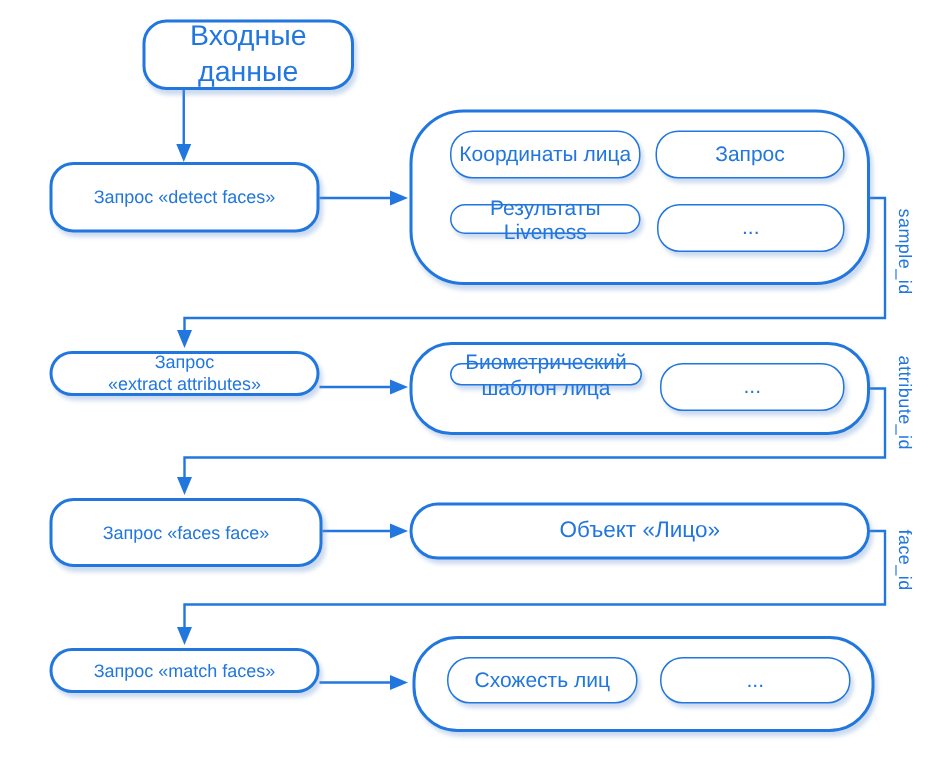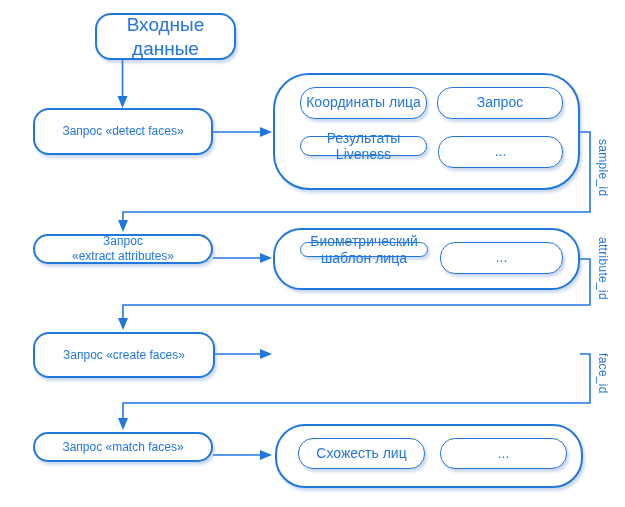--- a/index.html
+++ b/index.html
@@ -93,36 +93,37 @@
   </svg>
 
   <div class="node request" style="left:52px; top:13px; width:141px; height:47px; font-size:19px;margin-left:43px;">Входные
 данные</div>
 
   <div class="node request" style="left:33px; top:108px; width:180px; height:47px;">Запрос «detect faces»</div>
 
   <div class="node request" style="left:33px; top:234px; width:180px; height:30px;">Запрос
 «extract attributes»</div>
 
-  <div class="node request" style="left:33px; top:332px; width:182px; height:46px;">Запрос «create faces»</div>
+  <div class="node request" style="left:33px; top:332px; width:182px; height:46px;">Запрос «faces face»</div>
 
   <div class="node request" style="left:33px; top:432px; width:180px; height:30px;">Запрос «match faces»</div>
 
   <div class="node container-box" style="left:273px; top:73px; width:307px; height:117px;"></div>
   <div class="node inner" style="left:300px; top:87px; width:127px; height:32px;">Координаты лица</div>
   <div class="node inner" style="left:437px; top:87px; width:126px; height:32px;">Запрос</div>
   <div class="node inner" style="left:300px; top:136px; width:127px; height:20px; line-height:1.15;">Результаты
 Liveness</div>
   <div class="node inner" style="left:438px; top:136px; width:125px; height:32px;">...</div>
 
   <div class="node container-box" style="left:273px; top:228px; width:307px; height:62px; border-radius:28px;"></div>
   <div class="node inner" style="left:300px; top:242px; width:128px; height:15px; line-height:1.15;">Биометрический
 шаблон лица</div>
   <div class="node inner" style="left:440px; top:242px; width:123px; height:32px;">...</div>
 
+  <div class="node" style="left:273px; top:335px; width:307px; height:38px; border-radius:19px; font-size:15px;">Объект «Лицо»</div>
 
   <div class="node container-box" style="left:275px; top:424px; width:308px; height:64px; border-radius:30px;"></div>
   <div class="node inner" style="left:298px; top:438px; width:127px; height:31px;">Схожесть лиц</div>
   <div class="node inner" style="left:440px; top:438px; width:127px; height:31px;">...</div>
 
   <div class="edge-label" style="left:596px; top:139px; height:70px;">sample_id</div>
   <div class="edge-label" style="left:596px; top:237px; height:72px;">attribute_id</div>
   <div class="edge-label" style="left:596px; top:353px; height:50px;">face_id</div>
 
 </div>

